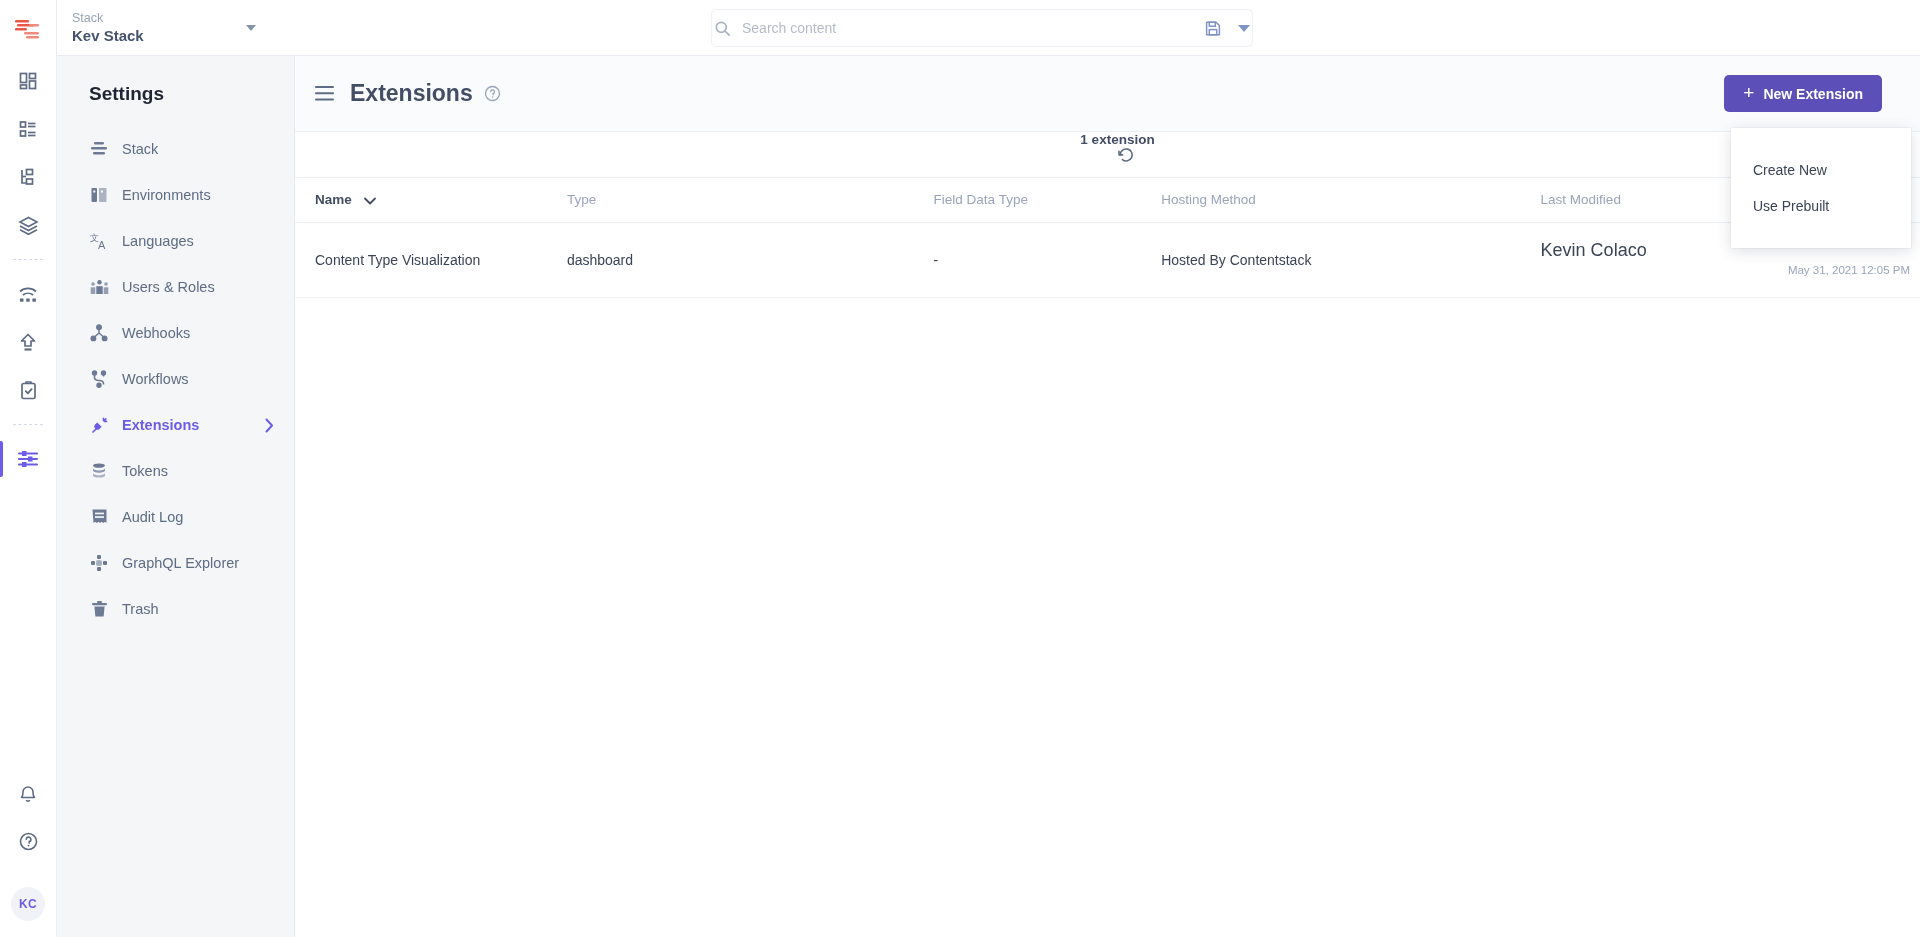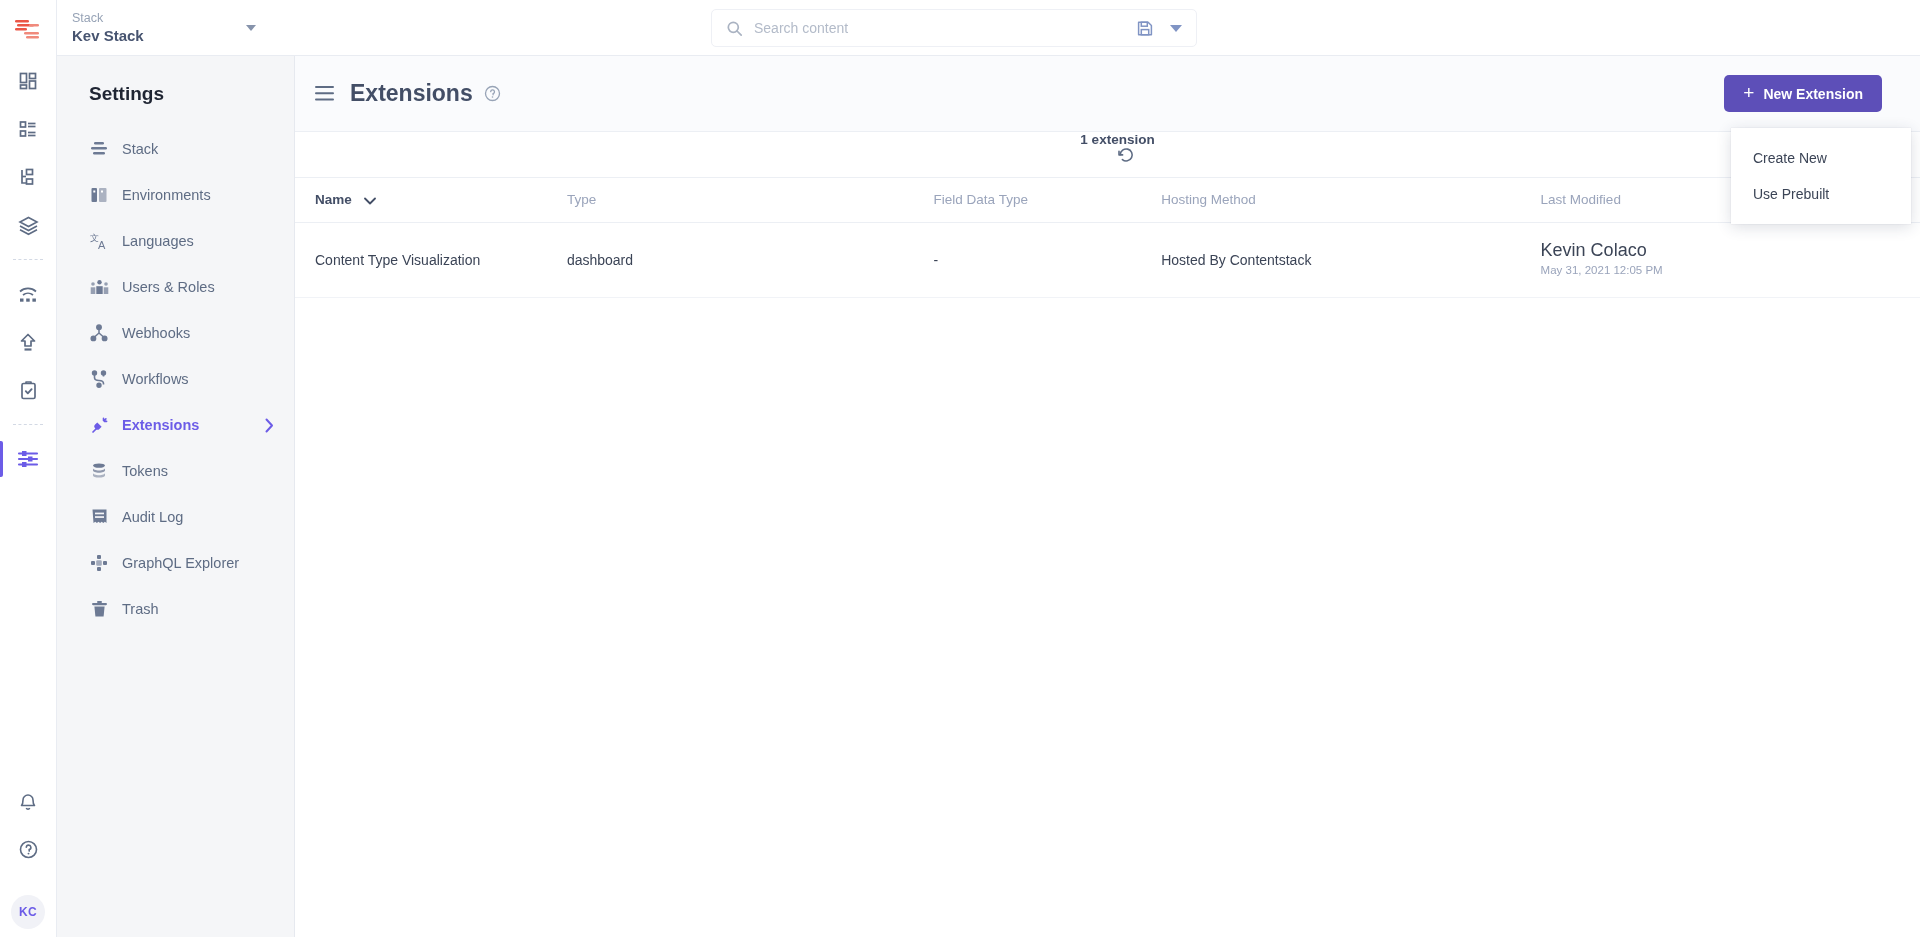--- a/index.html
+++ b/index.html
@@ -34,21 +34,21 @@
   .rail-btn .ico { color: #5e6c84; }
   .rail-btn.active .ico { color: #6c5ce7; }
   .rail-btn.active::before {
     content: ""; position: absolute; left: 0; top: 6px; bottom: 6px;
     width: 3px; background: #6c5ce7; border-radius: 0 2px 2px 0;
   }
   .rail-sep {
     width: 30px; height: 0; border-top: 1px dashed #d3d9e4; margin: 10px 0;
   }
   .rail-spacer { flex: 1 1 auto; }
-  .rail-bottom { display: flex; flex-direction: column; align-items: center; padding-bottom: 8px; }
+  .rail-bottom { display: flex; flex-direction: column; align-items: center; padding-bottom: 16px; }
   .avatar {
     width: 34px; height: 34px; border-radius: 50%;
     background: #f1f2f7; color: #6c5ce7;
     font-size: 12px; font-weight: bold; letter-spacing: .3px;
     display: flex; align-items: center; justify-content: center;
     margin-top: 22px; cursor: pointer;
   }
 
   
   .topbar {
@@ -61,23 +61,23 @@
     display: flex; align-items: center; justify-content: space-between;
   }
   .stack-label { font-size: 12.5px; color: #97a3b6; line-height: 16px; }
   .stack-name { font-size: 15px; color: #475470; font-weight: bold; line-height: 19px; }
   .caret-down {
     width: 0; height: 0; border-left: 5.5px solid transparent;
     border-right: 5.5px solid transparent; border-top: 6px solid #8693ab;
     margin-right: 6px;
   }
   .searchwrap {
-    position: absolute; left: 654px; top: 9px; width: 486px; height: 38px;
+    position: absolute; left: 654px; top: 9px; width: 542px; height: 38px;
     border: 1px solid #eef0f5; border-radius: 5px; background: #fff;
-    display: flex; align-items: center; padding: 0 14px;
+    display: flex; align-items: center; padding: 0 2px;
   }
   .search-input {
     flex: 1 1 auto; border: 0; outline: 0; font-size: 14px;
     color: #3b4456; font-family: inherit; margin-left: 11px; background: transparent;
   }
   .search-input::placeholder { color: #b3bbc9; }
   .search-tools { display: flex; align-items: center; gap: 17px; }
 
   
   .settings {
@@ -142,28 +142,28 @@
     border-bottom: 1px solid #f1f3f7; vertical-align: middle;
   }
   table.ext td:first-child { padding-left: 20px; }
   .col-name { width: 215px; }
   .col-type { width: 290px; }
   .col-fdt  { width: 180px; }
   .col-host { width: 300px; }
   .col-mod  { width: 300px; }
   .sortchev { display: inline-flex; margin-left: 8px; vertical-align: middle; color: #434e66; }
   .modified-by { font-size: 18px; color: #3b4456; line-height: 19px; }
-  .modified-at { font-size: 11.5px; color: #9aa4bb; line-height: 17px; margin-top: 2px; }
+  .modified-at { font-size: 11.5px; color: #9aa4bb; line-height: 17px; margin-top: 2px; text-align: right; }
 
   
   .menu {
     position: absolute; left: 1731px; top: 128px; width: 180px;
     background: #ffffff; border-radius: 0;
     box-shadow: 0 3px 14px rgba(40,50,80,.16), 0 0 1px rgba(40,50,80,.18);
-    padding: 12px 0; z-index: 20;
+    padding: 24px 0; z-index: 20;
   }
   .menu-item {
     padding: 10px 22px; font-size: 14px; color: #3b4456; cursor: pointer;
   }
 </style>
 </head>
 <body>
 
 <div class="app">
 

